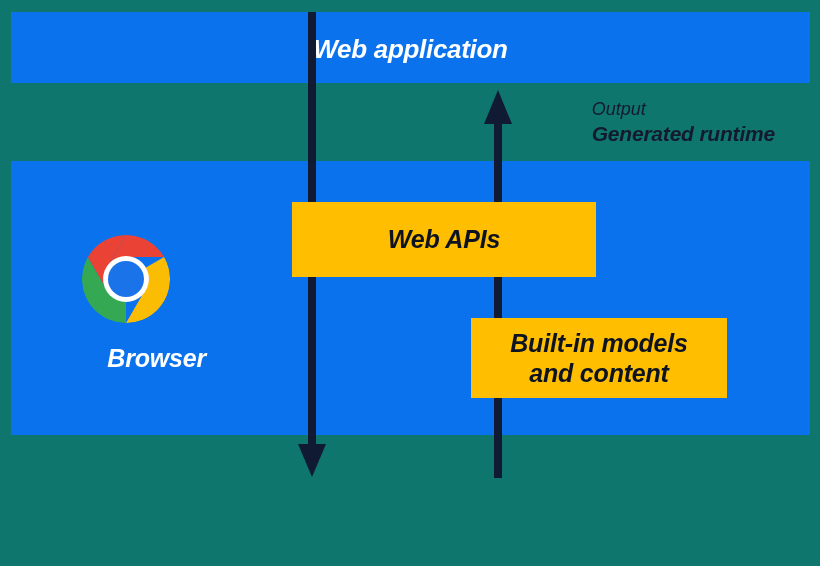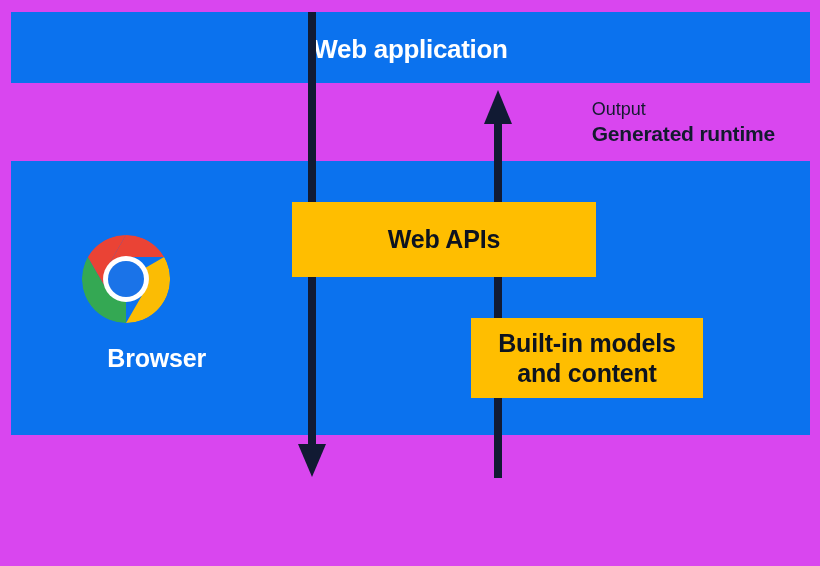--- a/index.html
+++ b/index.html
@@ -10,21 +10,22 @@
   body {
     width: 820px;
     height: 566px;
     font-family: "Liberation Sans", sans-serif;
     overflow: hidden;
   }
   #canvas {
     position: relative;
     width: 820px;
     height: 566px;
-    background: #d946ef;
+    background: #0f766e;
+    font-style: italic;
   }
 
   
   .band {
     position: absolute;
     background: #0B72EE;
     left: 11px;
     width: 799px;
   }
   #band-web-application {
@@ -105,21 +106,21 @@
   #box-web-apis {
     left: 253px;
     top: 202px;
     width: 304px;
     height: 75px;
     font-size: 25px;
   }
   #box-built-in-models {
     left: 432px;
     top: 318px;
-    width: 232px;
+    width: 256px;
     height: 80px;
     font-size: 25px;
     line-height: 1.22;
   }
 
   
   #browser-group {
     position: absolute;
     left: 46px;
     top: 234px;

